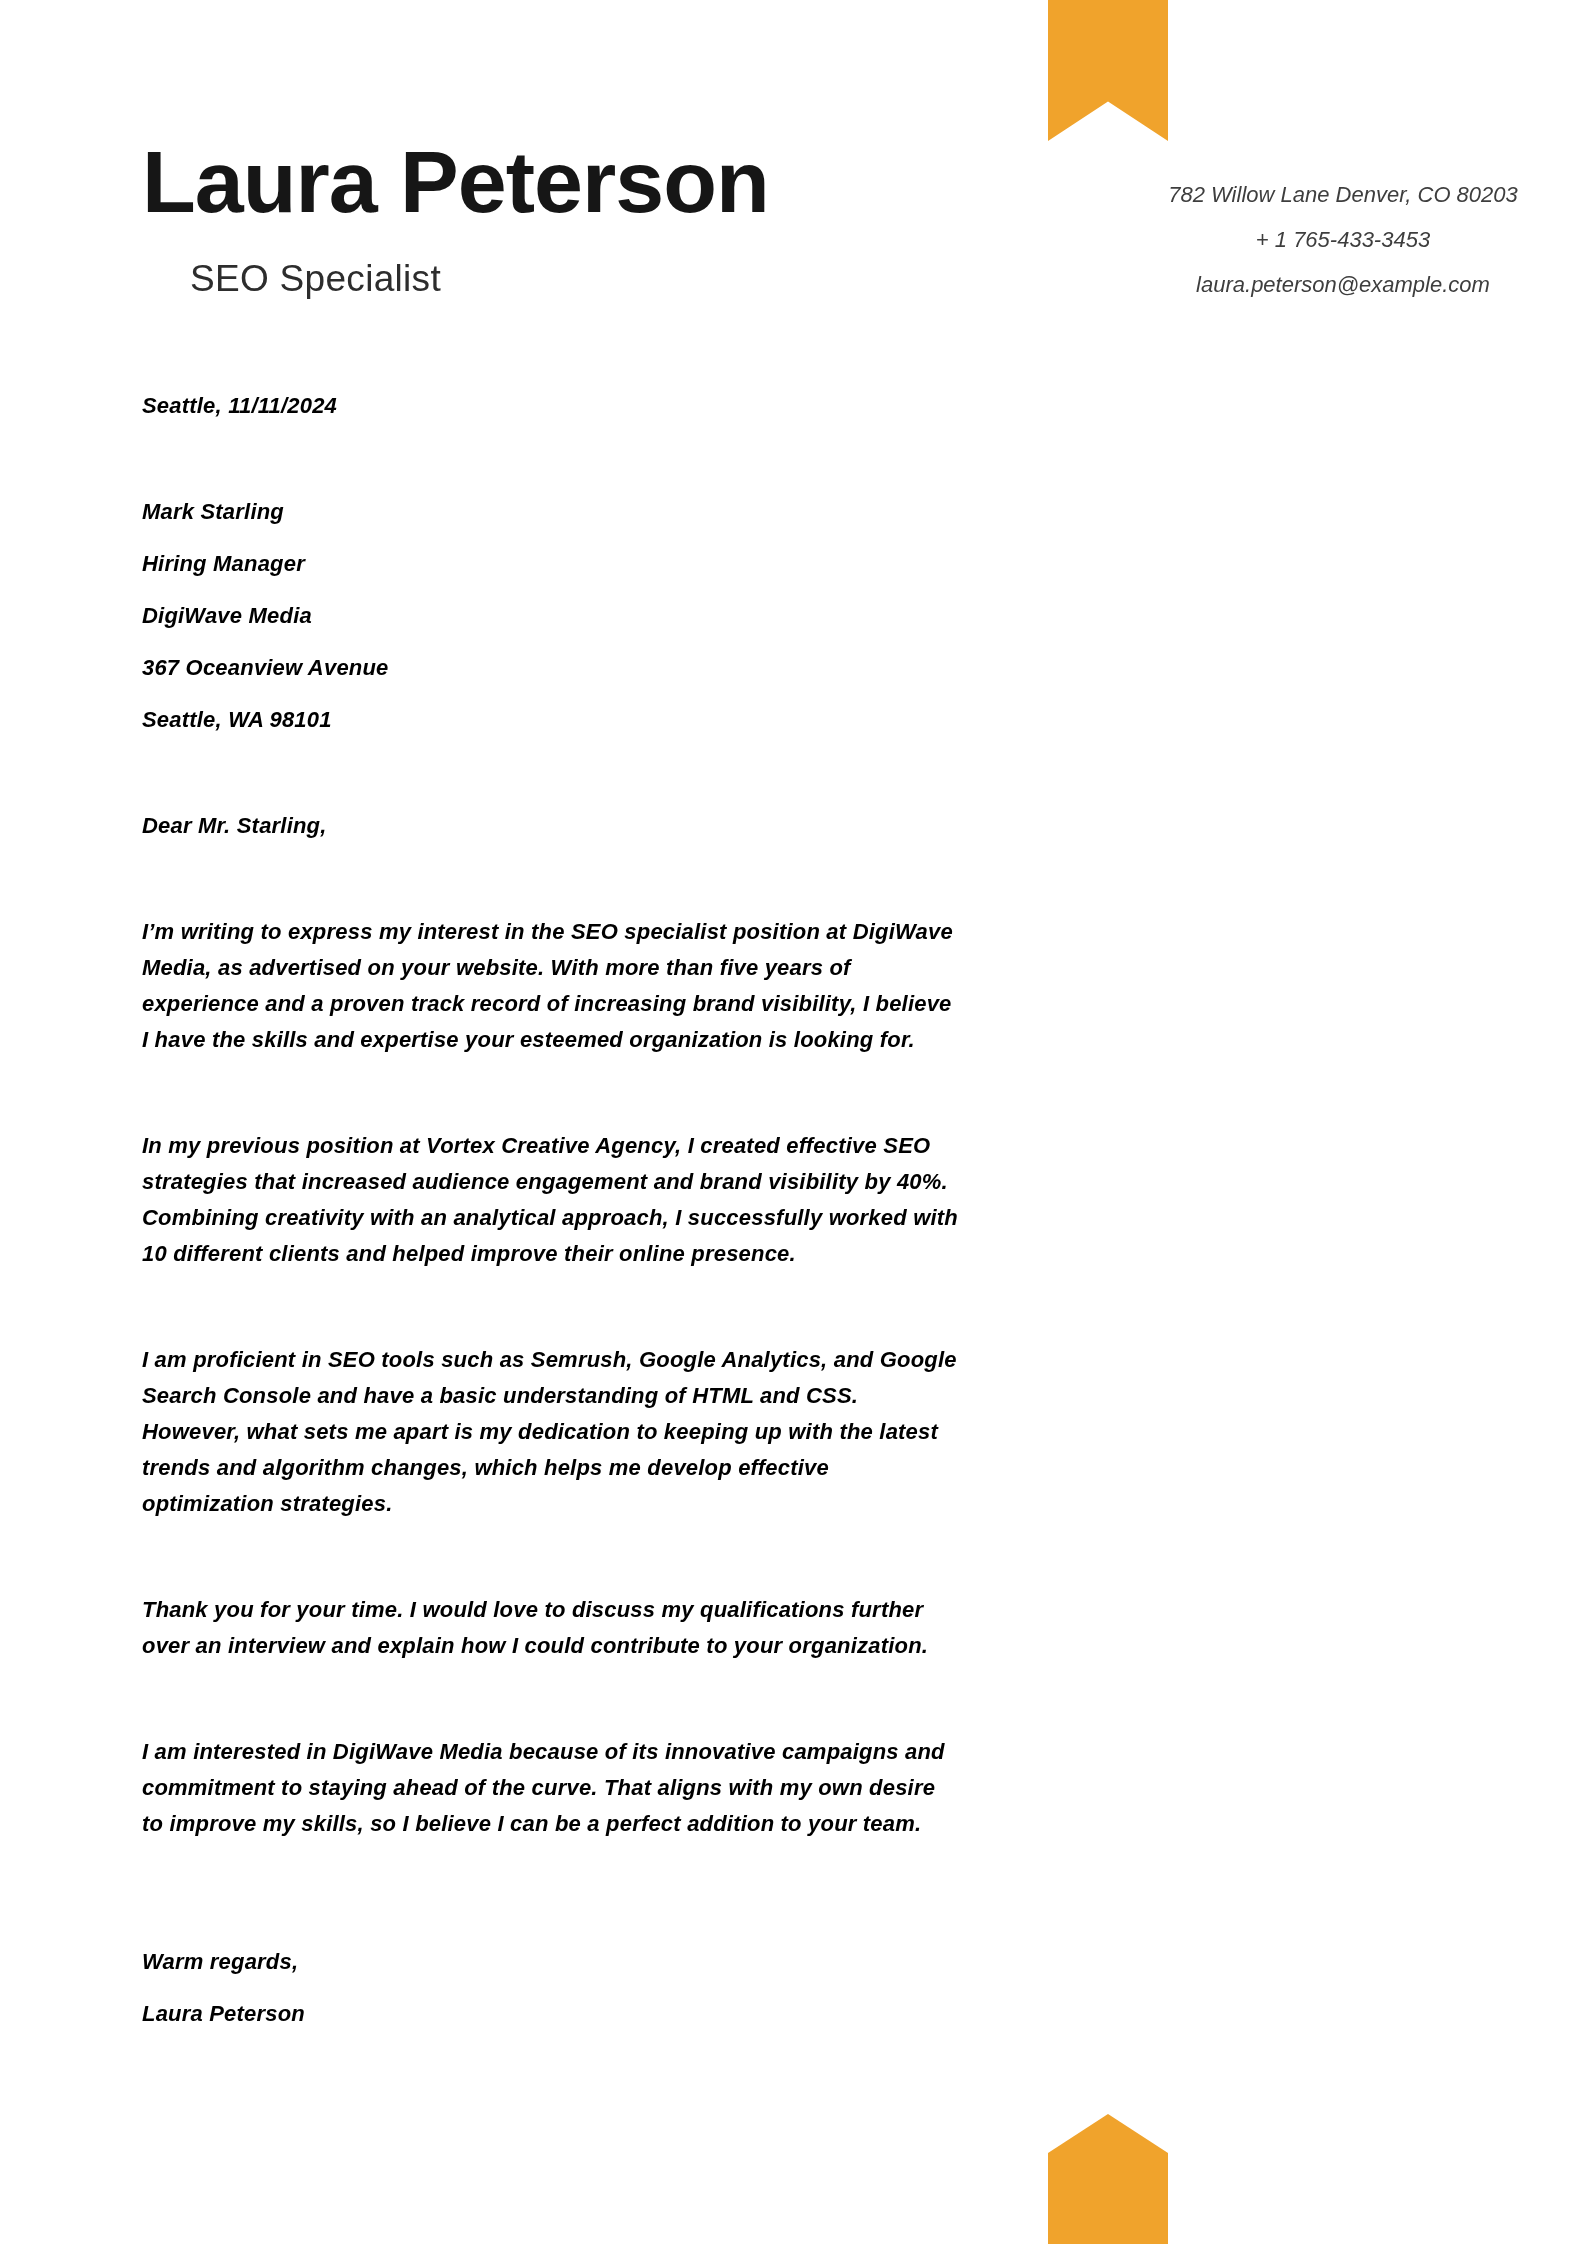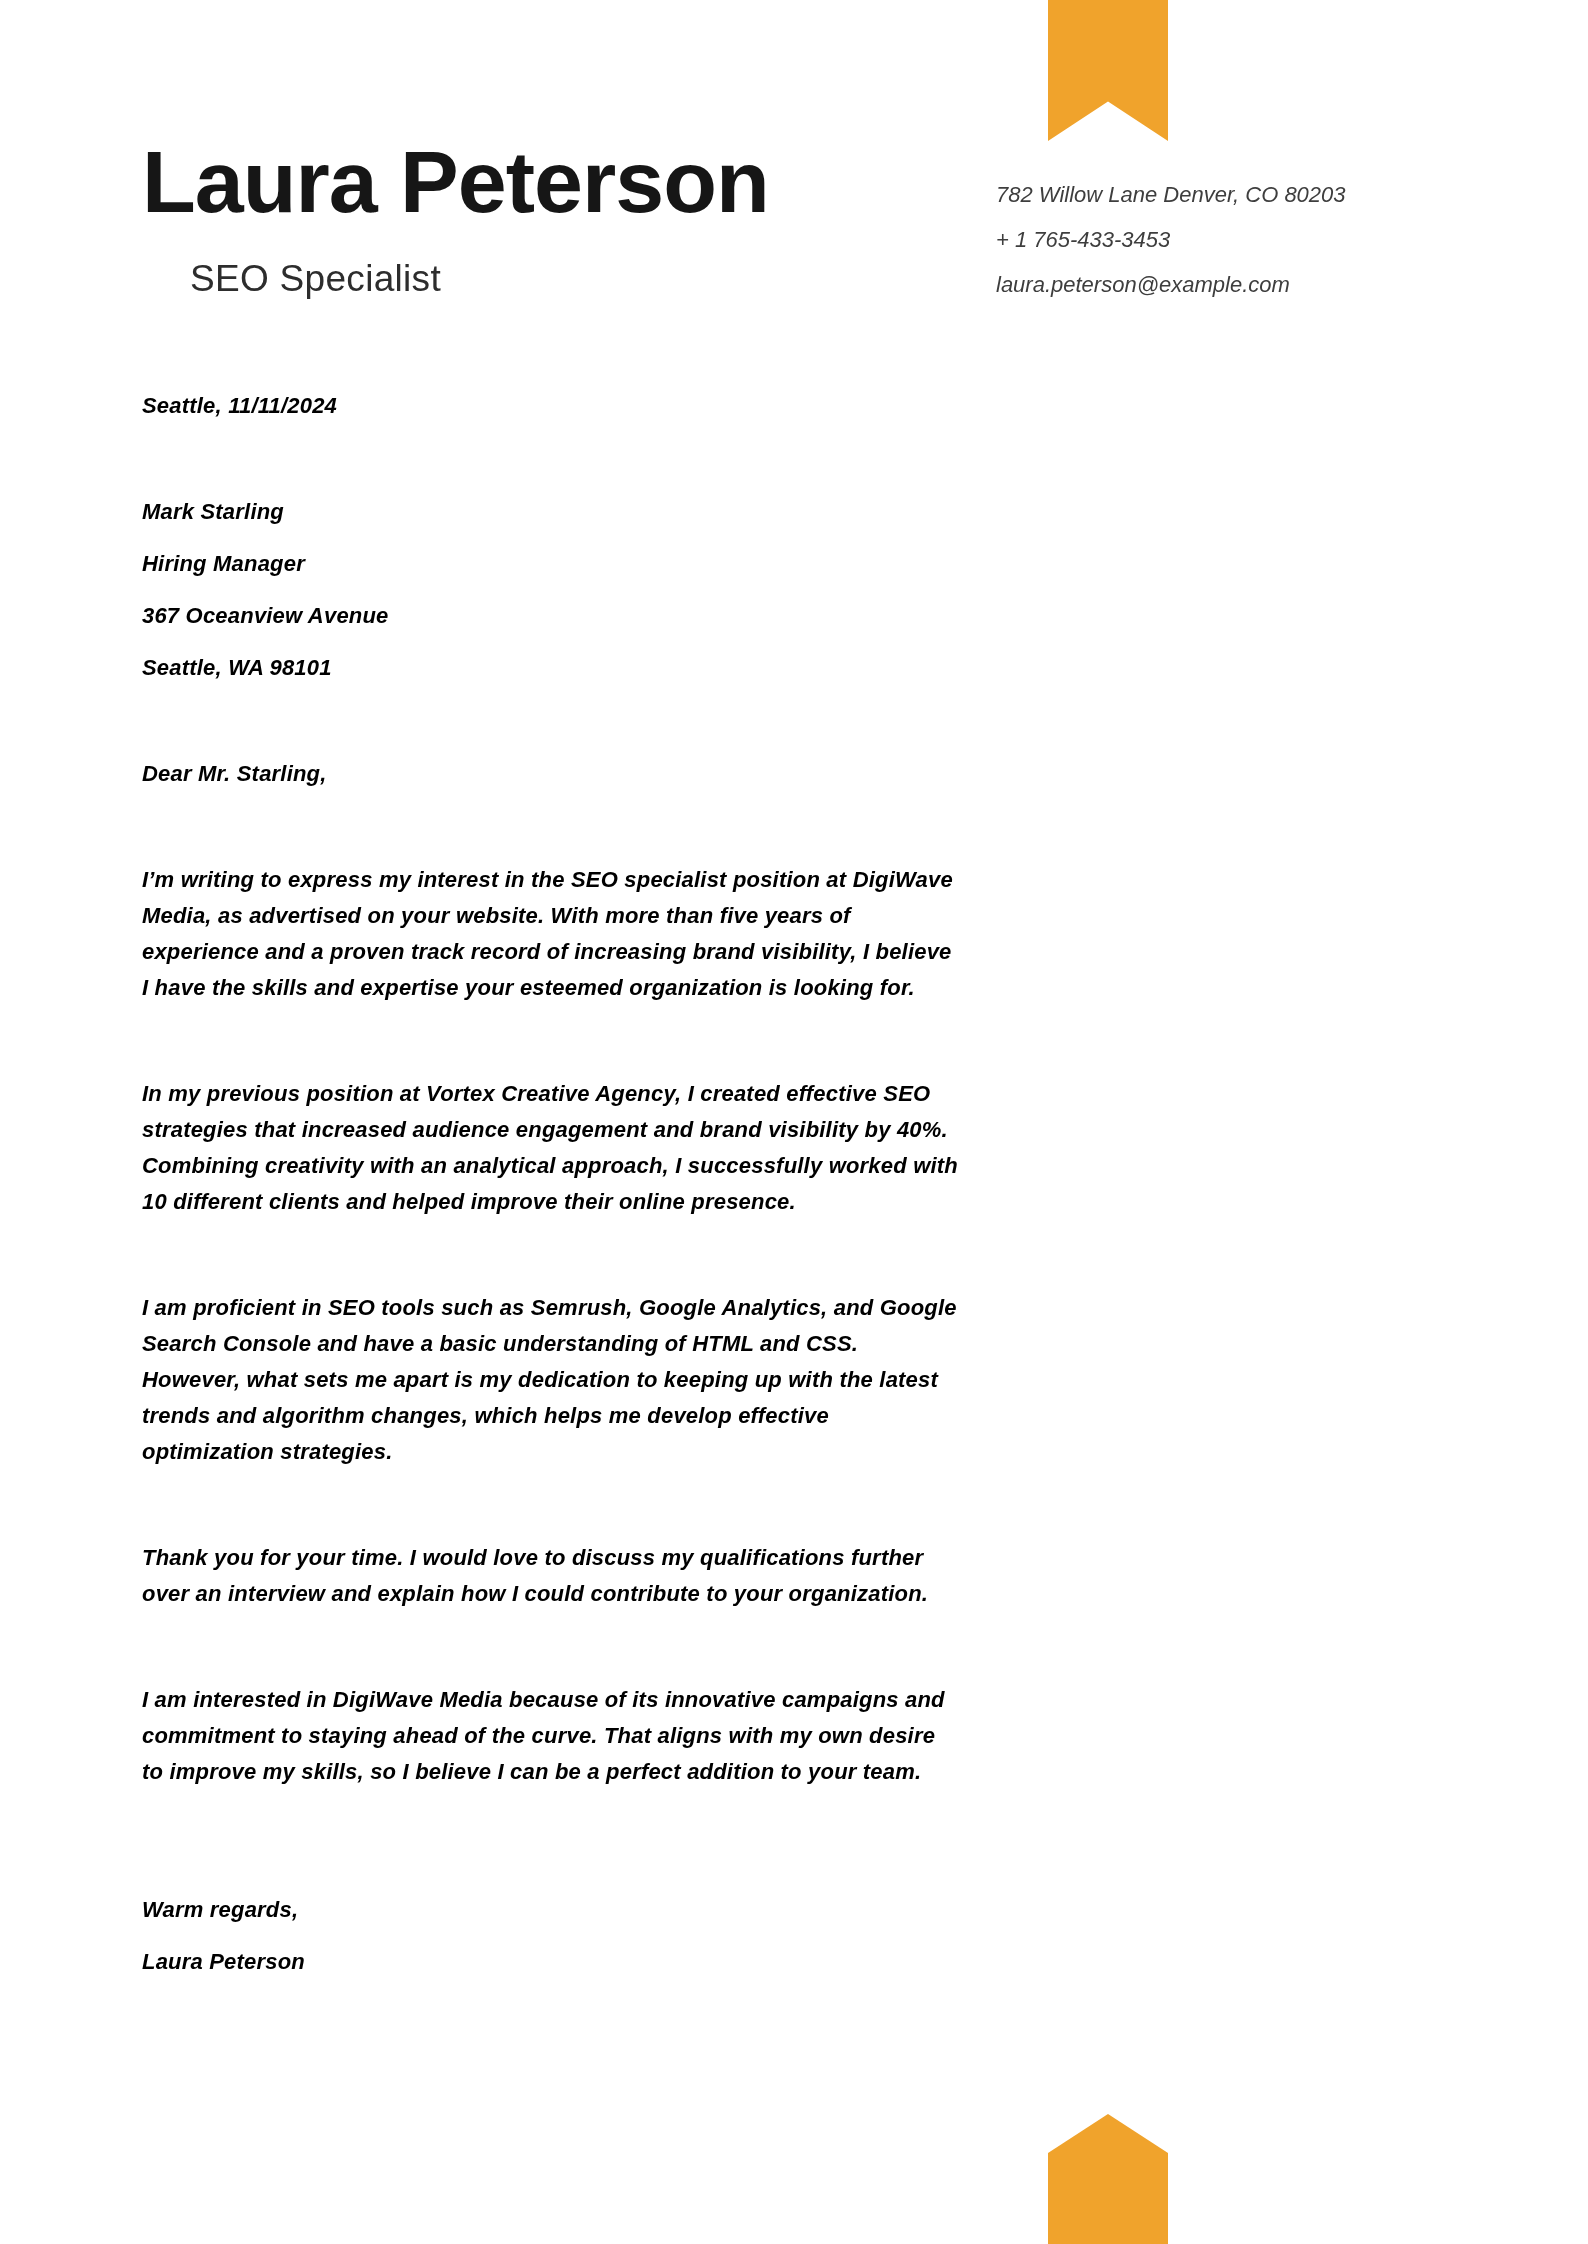--- a/index.html
+++ b/index.html
@@ -50,26 +50,27 @@
     line-height: 44px;
     font-weight: 400;
     color: #2d2d2d;
     letter-spacing: 0.3px;
     margin-left: 48px;
   }
 
   
   .contact {
     position: absolute;
-    left: 996px; top: 172px;
+    left: 1103px; top: 172px;
     width: 480px;
     font-style: italic;
     font-size: 22px;
     line-height: 45px;
     color: #3e3e3e;
+    text-align: center;
   }
   .contact p { margin: 0; }
 
   
   .letter {
     font-style: italic;
     font-size: 22px;
     line-height: 36px;
     color: #000000;
     letter-spacing: 0.2px;
@@ -101,20 +102,21 @@
     <h1 class="name">Laura Peterson</h1>
     <div class="job-title">SEO Specialist</div>
 
     <div class="letter">
 
       <div class="block date-block">Seattle, 11/11/2024</div>
 
       <div class="block tight">
         <p>Mark Starling</p>
         <p>Hiring Manager</p>
+        <p>DigiWave Media</p>
         <p>367 Oceanview Avenue</p>
         <p>Seattle, WA 98101</p>
       </div>
 
       <div class="block">Dear Mr. Starling,</div>
 
       <div class="para-group">
         <p class="para">I’m writing to express my interest in the SEO specialist position at DigiWave
 Media, as advertised on your website. With more than five years of
 experience and a proven track record of increasing brand visibility, I believe

